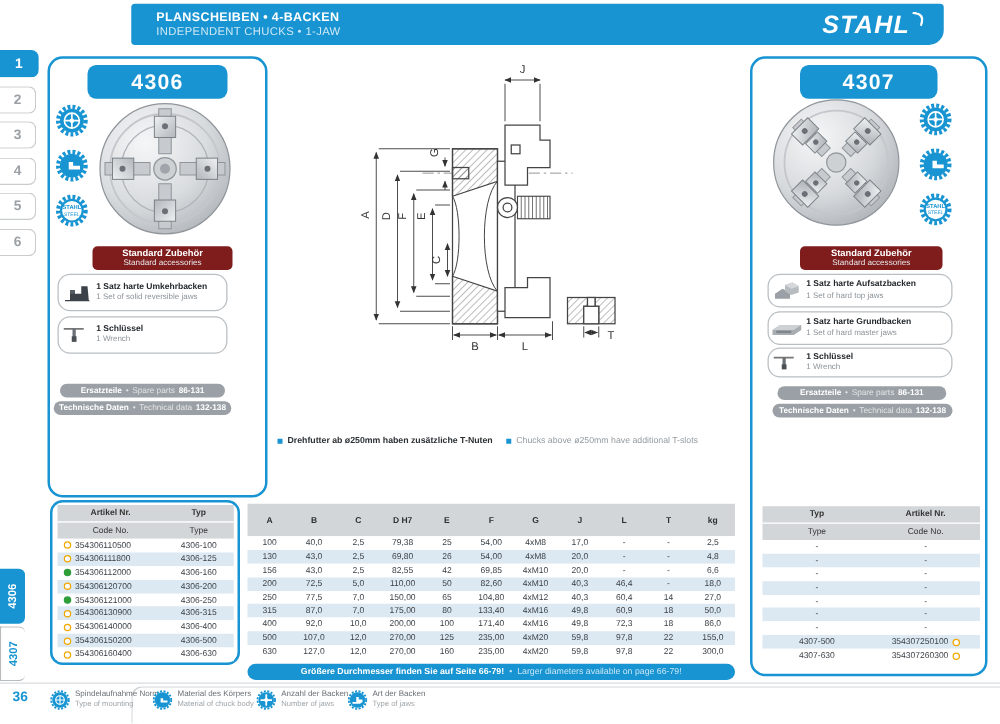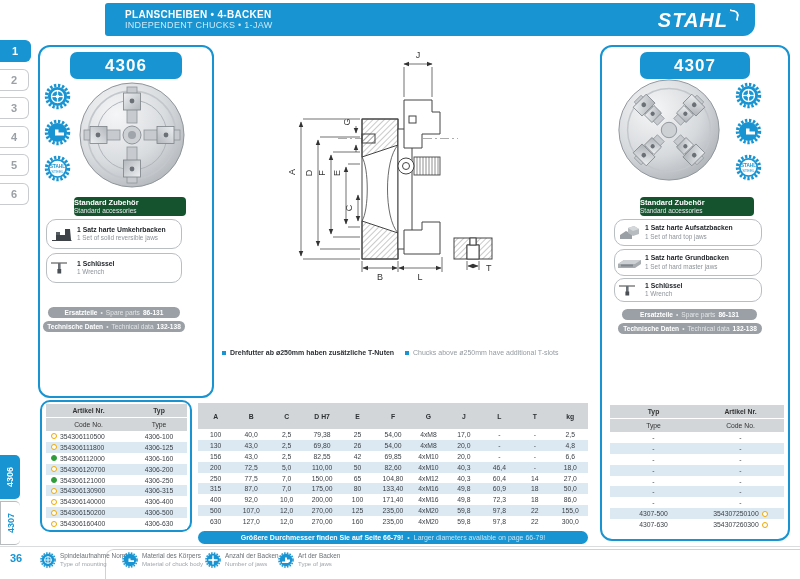--- a/index.html
+++ b/index.html
@@ -41,21 +41,21 @@
   .panel-left .model-badge{left:30px;top:5px;width:112px;}
   .panel-right .model-badge{left:38px;top:5px;width:110px;}
   .icon-col{position:absolute;display:flex;flex-direction:column;gap:9px;}
   .panel-left .icon-col{left:4px;top:36px;}
   .panel-right .icon-col{left:133px;top:35px;}
   .feat-icon{width:27px;height:27px;}
   .photo{position:absolute;}
   .panel-left .photo{left:37px;top:33px;width:110px;height:110px;}
   .panel-right .photo{left:14px;top:30px;width:106px;height:106px;}
 
-  .acc-header{position:absolute;background:#14532d;border-radius:4px;padding-top:2px;box-sizing:border-box;}
+  .acc-header{position:absolute;background:#7f1d1d;border-radius:4px;text-align:center;padding-top:2px;box-sizing:border-box;}
   .panel-left .acc-header{left:34px;top:150px;width:112px;height:19px;}
   .panel-right .acc-header{left:38px;top:150px;width:114px;height:19px;}
   .acc-header .de{font-size:7.5px;font-weight:bold;color:#fff;line-height:8px;}
   .acc-header .en{font-size:6.5px;color:#e7e9eb;line-height:7px;}
 
   .acc-item{position:absolute;border:1px solid #b9bec2;border-radius:10px;display:flex;align-items:center;
             box-sizing:border-box;background:#fff;}
   .acc-ico{width:30px;display:flex;align-items:center;justify-content:center;flex:0 0 30px;}
   .acc-txt{display:flex;flex-direction:column;}
   .acc-txt .de{font-size:6.8px;font-weight:bold;color:#24282c;line-height:8.5px;}

